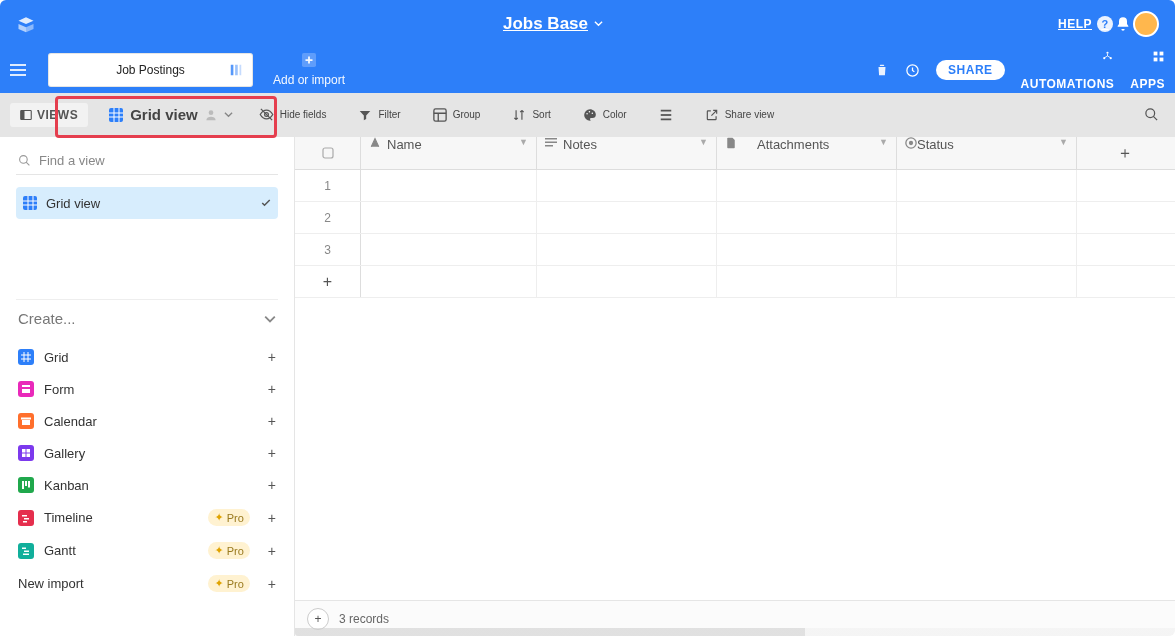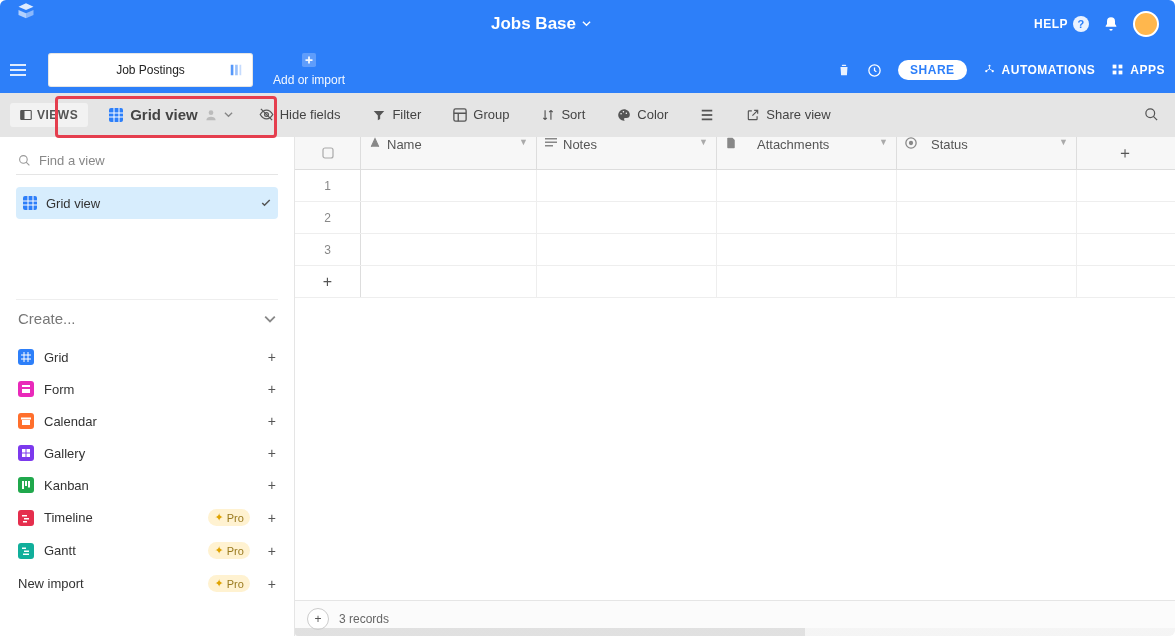--- a/index.html
+++ b/index.html
@@ -1,46 +1,46 @@
 <!DOCTYPE html>
 <html><head>
 <meta charset="utf-8">
 <style>
   * { box-sizing: border-box; margin: 0; padding: 0; }
   body { font-family: -apple-system, BlinkMacSystemFont, "Segoe UI", Helvetica, Arial, sans-serif; font-size: 13px; color: #333; background: #fff; }
   .app { width: 1175px; height: 636px; position: relative; overflow: hidden; border-radius: 6px; }
 
   
-  .hdr1 { height: 47px; background: #2d7ff9; display: flex; padding: 0 16px; color: #fff; }
+  .hdr1 { height: 47px; background: #2d7ff9; display: flex; align-items: center; padding: 0 16px; color: #fff; text-decoration: underline; }
   .logo-icon { width: 20px; height: 20px; margin-right: 12px; opacity: 0.9; }
   .hdr1-center { flex: 1; display: flex; justify-content: center; align-items: center; }
   .base-title { font-size: 17px; font-weight: 600; display: flex; align-items: center; gap: 6px; cursor: pointer; }
-  .hdr1-right { display: flex; align-items: center; gap: 14px; }
+  .hdr1-right { display: flex; align-items: center; gap: 2px; }
   .help { font-size: 12px; font-weight: 600; letter-spacing: 0.5px; display: flex; align-items: center; gap: 5px; cursor: pointer; }
   .circ { width: 16px; height: 16px; border-radius: 50%; background: rgba(255,255,255,0.9); color: #2d7ff9; display: flex; align-items: center; justify-content: center; font-size: 11px; font-weight: 700; }
   .bell, .avatar { cursor: pointer; }
   .avatar { width: 26px; height: 26px; border-radius: 50%; background: #ffb74d; border: 2px solid #fff; }
 
   
   .hdr2 { height: 46px; background: #2d7ff9; display: flex; align-items: center; padding: 0 10px 0 10px; color: #fff; position: relative; }
   .ham { width: 22px; display: flex; flex-direction: column; gap: 3px; margin-right: 16px; cursor: pointer; opacity: 0.85; }
   .ham span { height: 2px; background: #fff; width: 16px; }
   .tab-editing { position: relative; }
   .tab-input-box { background: #fff; height: 34px; width: 205px; display: flex; align-items: center; padding: 0 10px; border-radius: 3px; box-shadow: inset 0 0 0 1px rgba(0,0,0,0.1); }
   .tab-input { border: none; outline: none; font-size: 12px; text-align: center; width: 100%; color: #222; }
   .tab-explore-icon { position: absolute; right: 10px; top: 10px; color: #2d7ff9; opacity: 0.8; }
   .highlight-box { position: absolute; border: 3px solid #e53e4e; border-radius: 4px; pointer-events: none; }
   .add-import { display: flex; align-items: center; gap: 6px; font-size: 12px; margin-left: 20px; cursor: pointer; opacity: 0.95; flex-direction: column; }
   .hdr2-right { margin-left: auto; display: flex; align-items: center; gap: 16px; }
   .share-pill { background: #fff; color: #2d7ff9; font-size: 12px; font-weight: 700; letter-spacing: 0.5px; padding: 3px 12px; border-radius: 12px; cursor: pointer; }
-  .tool-link { font-size: 12px; font-weight: 700; letter-spacing: 0.5px; display: flex; align-items: flex-start; gap: 6px; cursor: pointer; }
+  .tool-link { font-size: 12px; font-weight: 700; letter-spacing: 0.5px; display: flex; align-items: flex-end; gap: 14px; cursor: pointer; flex-direction: column; }
 
   
   .toolbar { height: 44px; background: #e5e5e5; border-bottom: 1px solid #e5e5e5; display: flex; align-items: center; padding: 0 16px 0 10px; gap: 20px; }
-  .tool-btn { display: flex; align-items: center; gap: 6px; font-size: 13px; color: #444; cursor: pointer; padding: 4px 6px; border-radius: 3px; }
+  .tool-btn { display: flex; align-items: center; gap: 6px; font-size: 10px; color: #444; cursor: pointer; padding: 4px 6px; border-radius: 3px; }
   .views-btn { background: #f2f2f2; padding: 5px 10px; border-radius: 3px; font-size: 12px; font-weight: 700; letter-spacing: 0.5px; color: #555; display: flex; align-items: center; gap: 5px; }
   .gridview-btn { font-size: 15px; font-weight: 700; color: #444; display: flex; align-items: center; gap: 6px; }
   .spacer { flex: 1; }
   .search-icon { color: #666; cursor: pointer; }
 
   
   .body { display: flex; height: calc(636px - 47px - 46px - 44px); }
 
   
   .sidebar { width: 295px; border-right: 1px solid #e5e5e5; display: flex; flex-direction: column; padding: 10px 16px 6px 16px; overflow: hidden; }
@@ -420,21 +420,21 @@
               <path d="M3 1h6l3 3v10a1 1 0 0 1-1 1H3a1 1 0 0 1-1-1V2a1 1 0 0 1 1-1z"></path>
             </svg>
           <span style="margin-left:20px">Attachments</span>
           <span class="dd">▼</span>
         </div>
         <div class="col col-status">
           <svg width="12" height="12" viewBox="0 0 14 14">
               <circle cx="7" cy="7" r="6" fill="none" stroke="#888" stroke-width="1.5"></circle>
               <circle cx="7" cy="7" r="2.5" fill="#888"></circle>
             </svg>
-          <span style="margin-left:14px">Status</span>
+          <span style="margin-left:0">Status</span>
           <span class="dd">▼</span>
         </div>
         <div class="col-add">＋</div>
       </div>
 
       <div class="gridrow">
         <div class="rowlead">1</div>
         <div class="col col-name"></div>
         <div class="col col-notes"></div>
         <div class="col col-att"></div>

